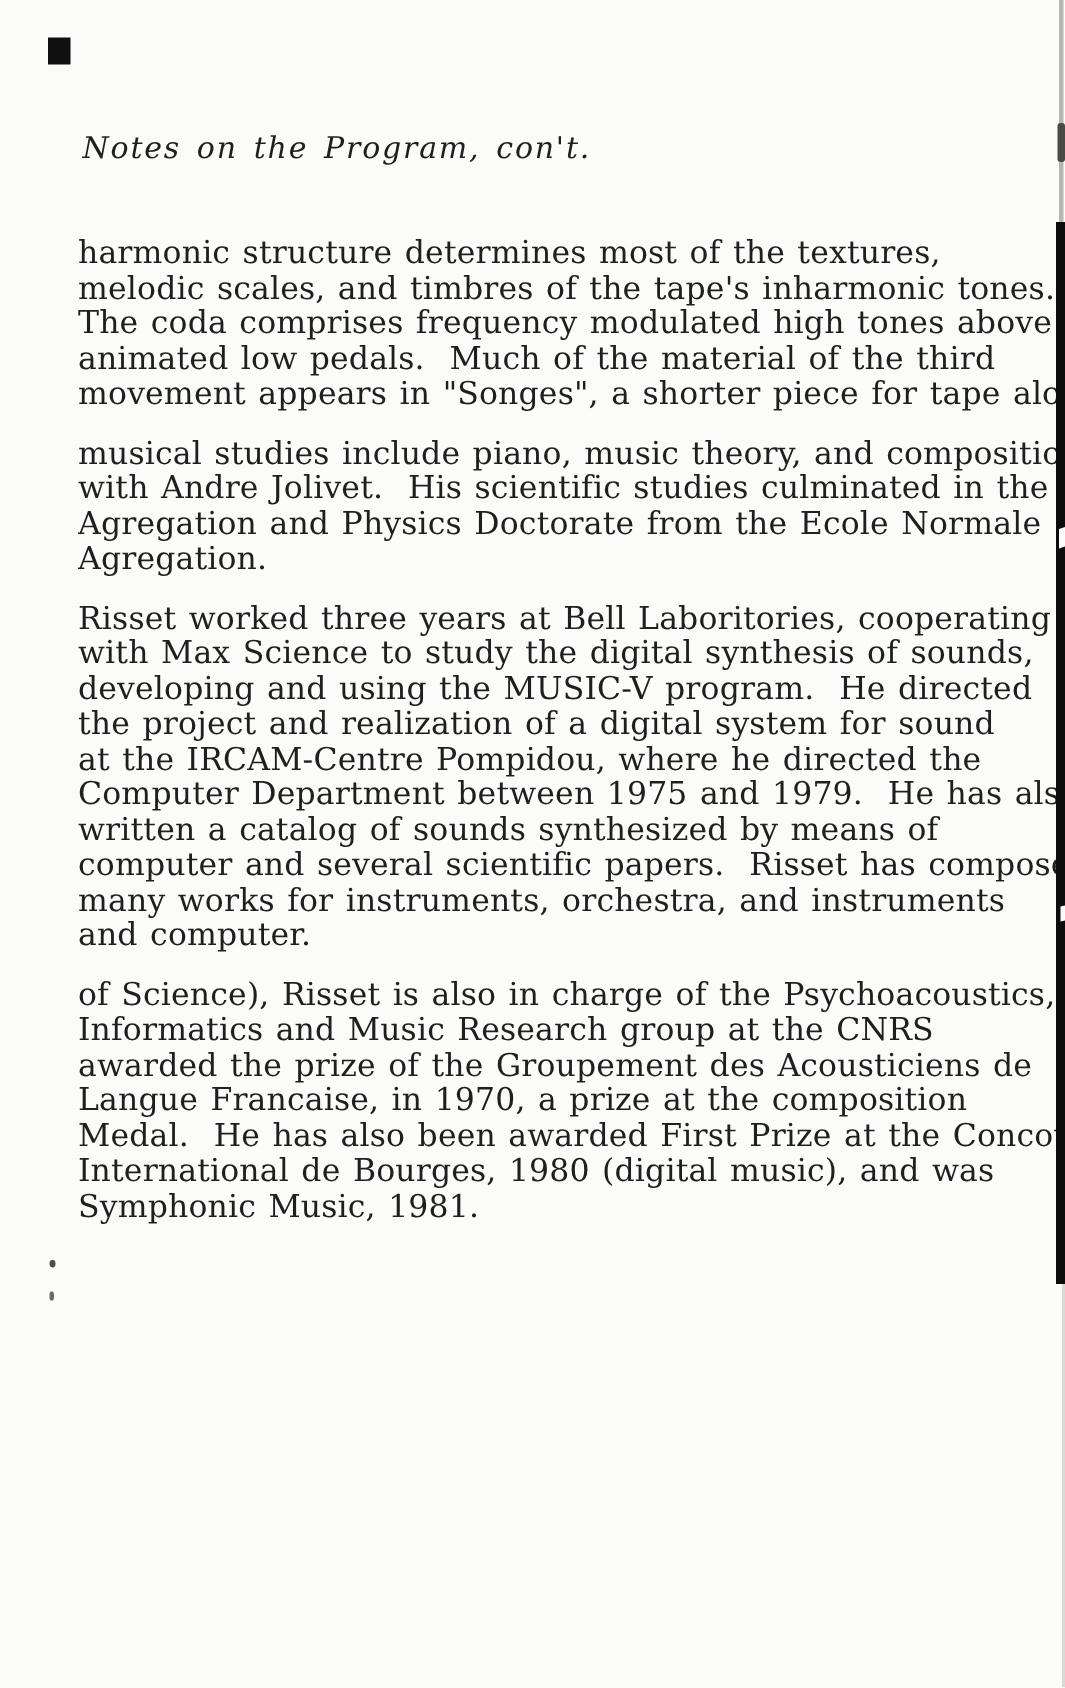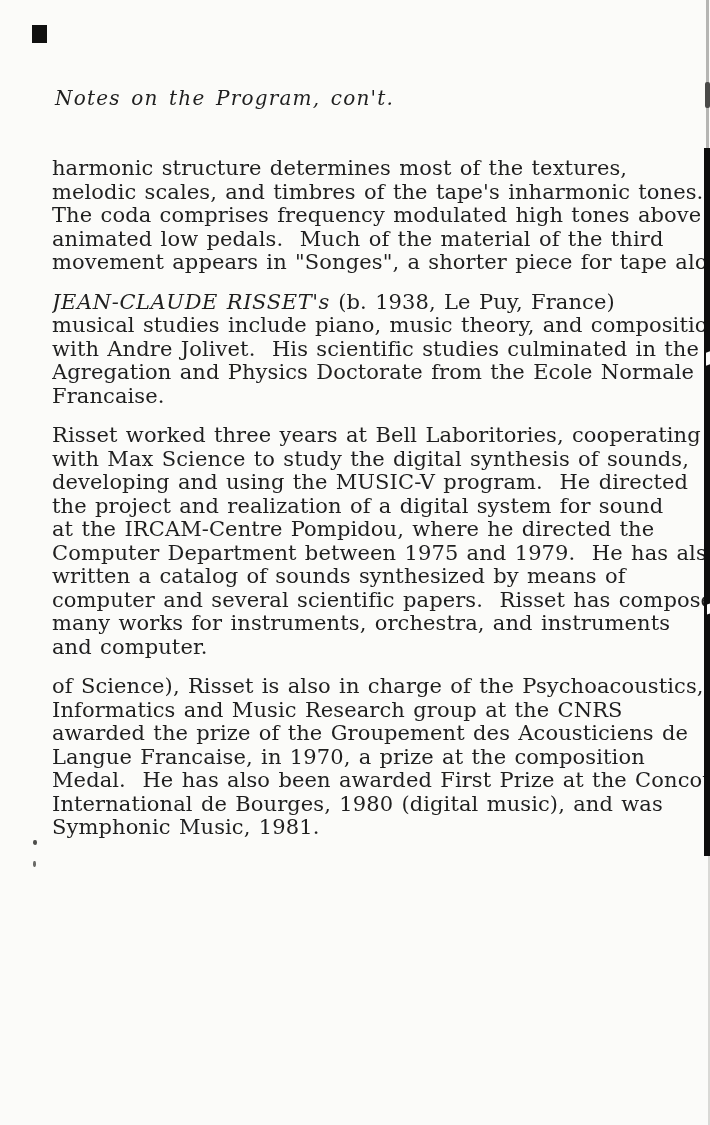--- a/index.html
+++ b/index.html
@@ -96,25 +96,24 @@
 
   <div class="body-text">
       <div class="para">
         <div class="line">harmonic structure determines most of the textures,</div>
         <div class="line">melodic scales, and timbres of the tape's inharmonic tones.</div>
         <div class="line">The coda comprises frequency modulated high tones above</div>
         <div class="line">animated low pedals.  Much of the material of the third</div>
         <div class="line">movement appears in "Songes", a shorter piece for tape alone</div>
       </div>
       <div class="para">
-        <div class="line"><em>JEAN-CLAUDE RISSET's</em> (b. 1938, Le Puy, France)</div>
         <div class="line">musical studies include piano, music theory, and composition</div>
         <div class="line">with Andre Jolivet.  His scientific studies culminated in the</div>
         <div class="line">Agregation and Physics Doctorate from the Ecole Normale</div>
-        <div class="line">Francaise.</div>
+        <div class="line">Agregation.</div>
       </div>
       <div class="para">
         <div class="line">Risset worked three years at Bell Laboritories, cooperating</div>
         <div class="line">with Max Science to study the digital synthesis of sounds,</div>
         <div class="line">developing and using the MUSIC-V program.  He directed</div>
         <div class="line">the project and realization of a digital system for sound</div>
         <div class="line">at the IRCAM-Centre Pompidou, where he directed the</div>
         <div class="line">Computer Department between 1975 and 1979.  He has also</div>
         <div class="line">written a catalog of sounds synthesized by means of</div>
         <div class="line">computer and several scientific papers.  Risset has composed</div>

